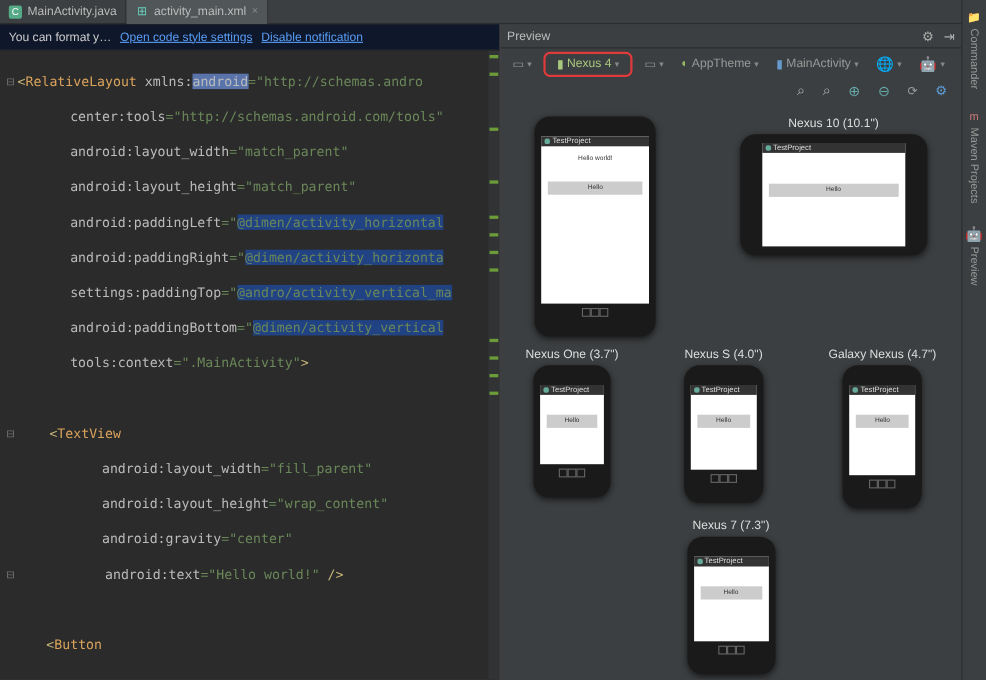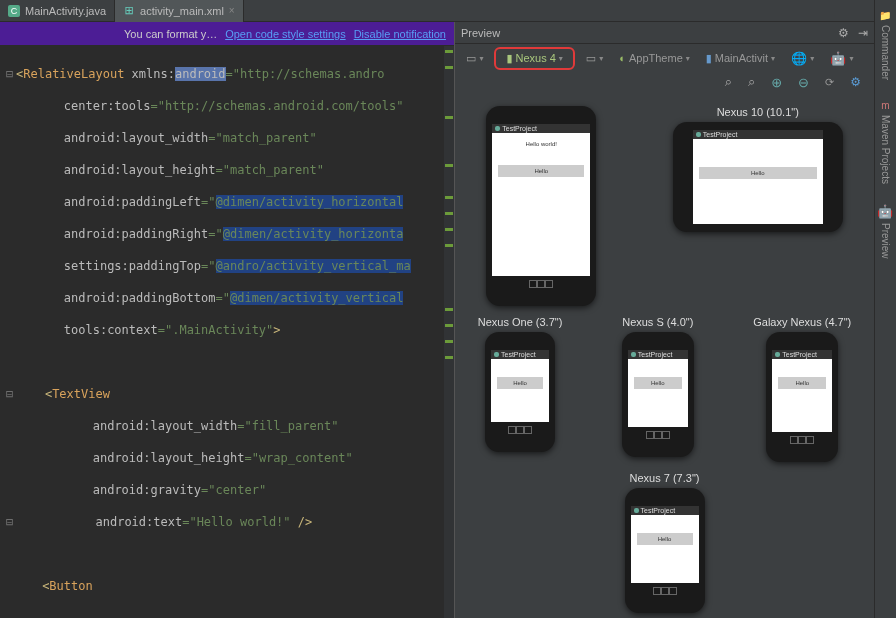--- a/index.html
+++ b/index.html
@@ -25,23 +25,22 @@
 .tab.active { background: #515658; }
 .tab-icon { width: 12px; height: 12px; display: inline-flex; align-items: center; justify-content: center; }
 .close-x { font-size: 10px; color: #888; cursor: pointer; }
 .content-row { flex: 1; display: flex; overflow: hidden; }
 .editor-pane {
   width: 455px; display: flex; flex-direction: column;
   background: #2b2b2b; border-right: 1px solid #555;
 }
 .hint-bar {
   display: flex; align-items: center; gap: 8px;
-  background: #4c1d95; padding: 4px 8px; height: 24px;
+  background: #0f172a; padding: 4px 8px; height: 24px;
   border-bottom: 1px solid #2b2b2b;
-  justify-content: flex-end;
 }
 .hint-text { color: #ccc; white-space: nowrap; overflow: hidden; text-overflow: ellipsis; }
 .hint-link { color: #589df6; text-decoration: underline; cursor: pointer; white-space: nowrap; }
 .code-area {
   flex: 1; background: #2b2b2b;
   font-family: Menlo, Consolas, monospace;
   font-size: 12px; line-height: 16px;
   padding: 4px 0 4px 6px;
   white-space: pre; overflow: hidden;
   position: relative;
@@ -217,21 +216,21 @@
           <span class="dd-arrow">▾</span>
         </span>
         <span class="tbtn">▭<span class="dd-arrow">▾</span></span>
         <span class="tbtn">
           <span style="color:#9b6;">◐</span>
           <span>AppTheme</span>
           <span class="dd-arrow">▾</span>
         </span>
         <span class="tbtn">
           <span style="color:#69c;">▮</span>
-          <span>MainActivit</span>
+          <span>MainActivity</span>
           <span class="dd-arrow">▾</span>
         </span>
         <span class="tbtn globe-icon">🌐<span class="dd-arrow">▾</span></span>
         <span class="tbtn bugdroid">🤖<span class="dd-arrow">▾</span></span>
       </div>
 
       <div class="toolbar-second">
         <span class="tbtn mag">⌕</span>
         <span class="tbtn mag">⌕</span>
         <span class="tbtn mag" style="color:#6aa;">⊕</span>

